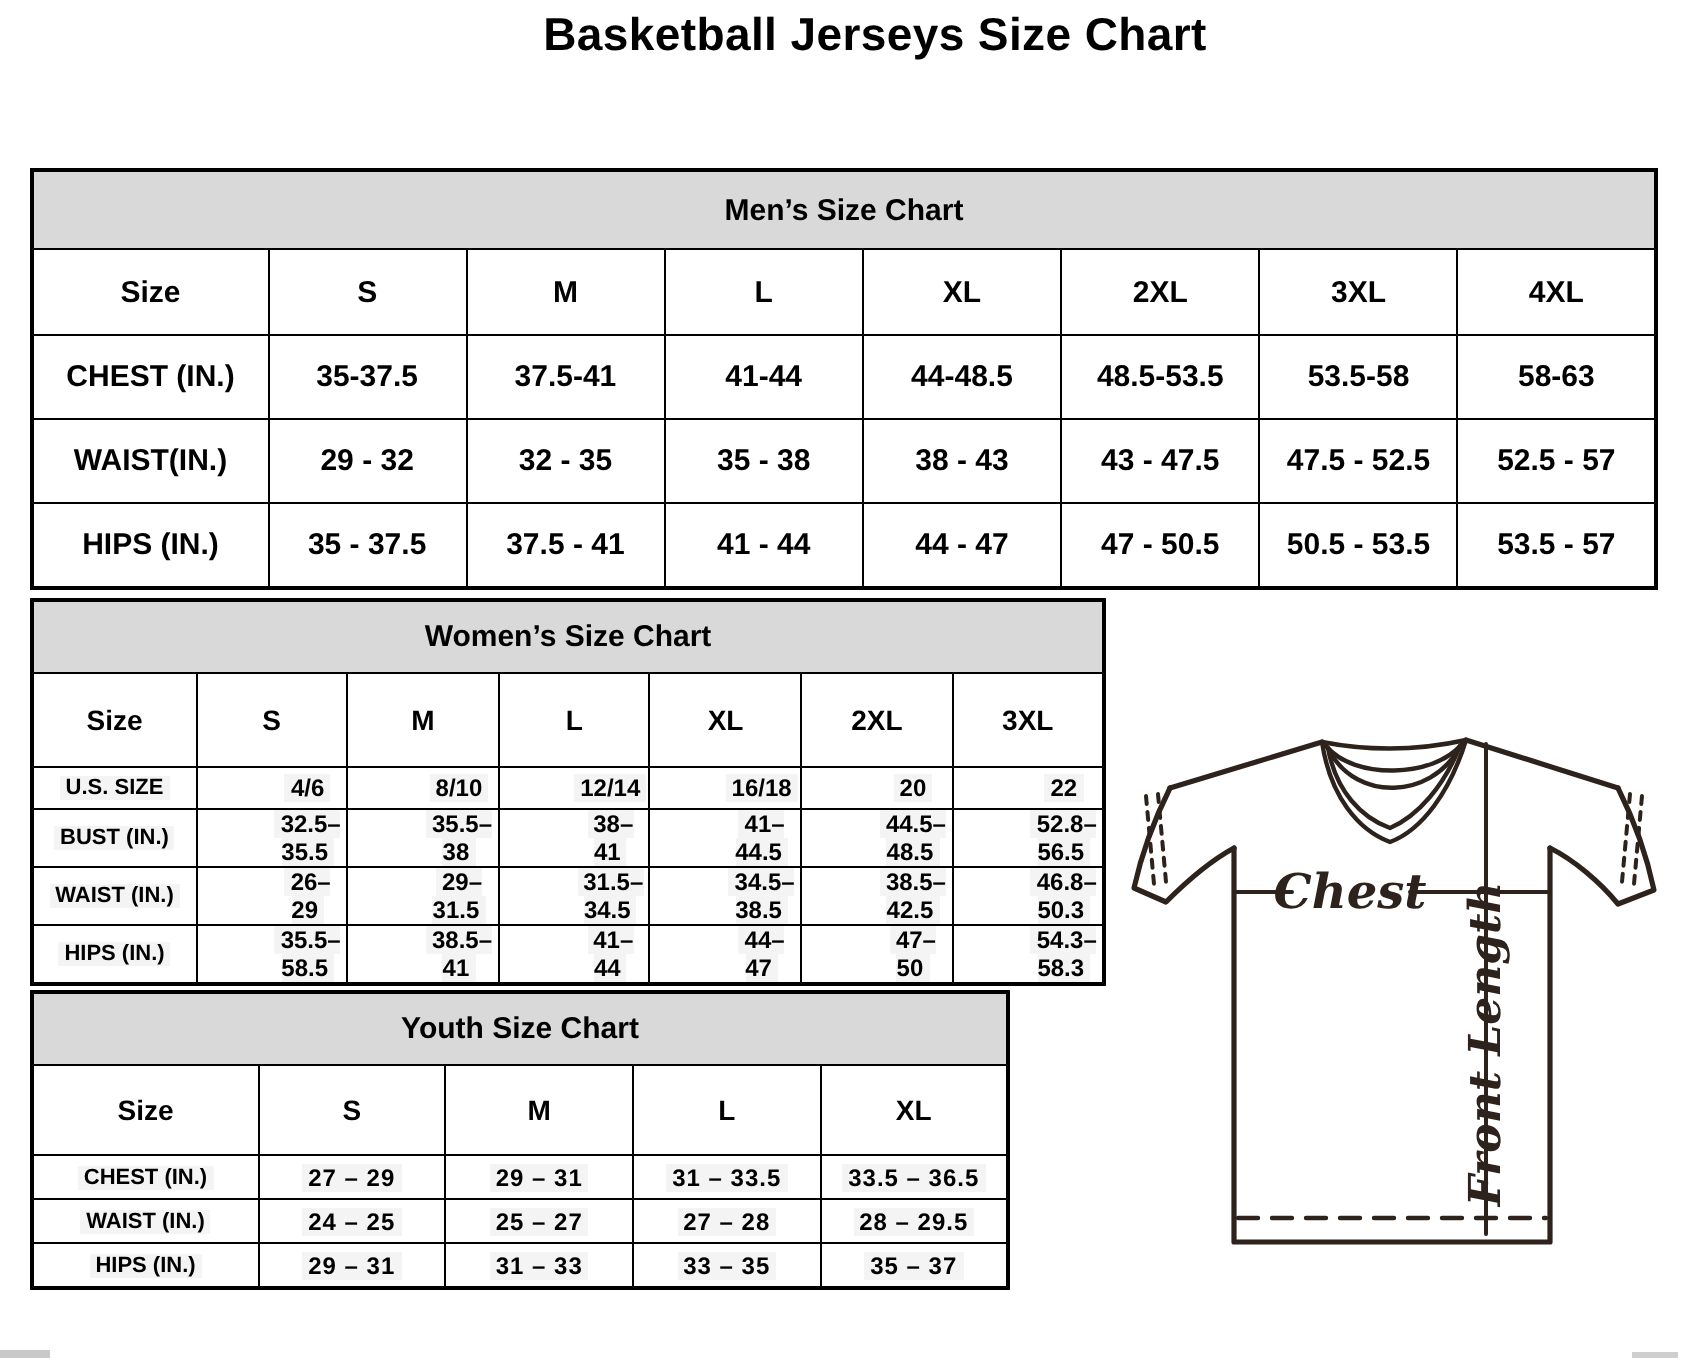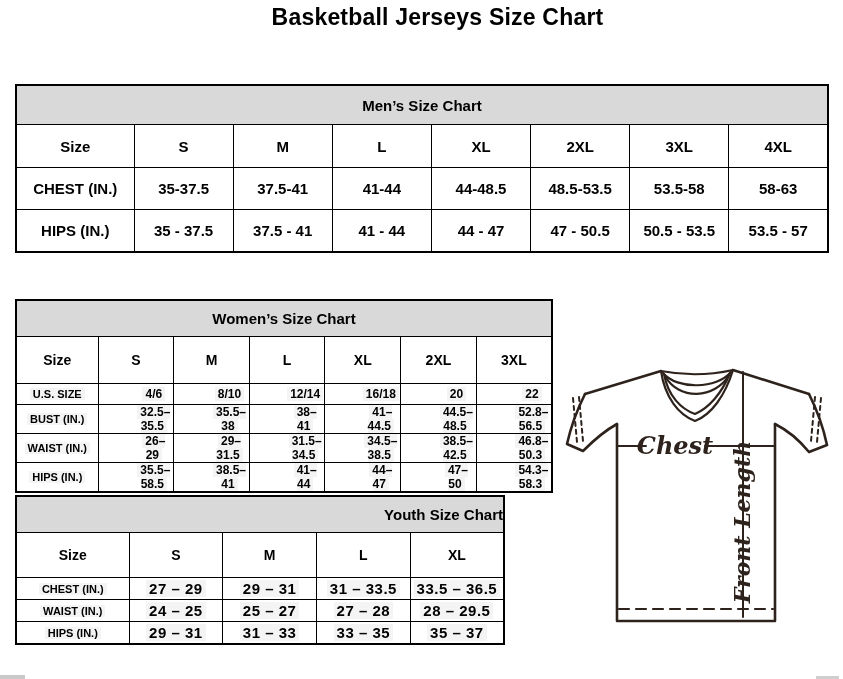--- a/index.html
+++ b/index.html
@@ -24,24 +24,24 @@
   
   table.womens{left:15px;top:299px;width:538px;}
   .womens .tbl-title{height:35px;font-size:15px;margin-left:34px;}
   .womens tr.cols th{height:46px;font-size:14px;}
   .womens tbody th{height:20px;font-size:11px;}
   .womens tbody td{height:20px;font-size:12px;padding-left:36px;}
   .womens col.label{width:82px;}
 
   
   table.youth{left:15px;top:495px;width:490px;}
-  .youth .tbl-title{height:35px;font-size:15px;text-align:right;}
+  .youth .tbl-title{height:35px;font-size:15px;}
   .youth tr.cols th{height:44px;font-size:14px;}
   .youth tbody th{height:21px;font-size:11px;}
-  .youth tbody td{height:21px;font-size:15px;letter-spacing:0.5px;}
+  .youth tbody td{height:21px;font-size:12px;letter-spacing:0.5px;}
   .youth col.label{width:113px;}
 
   .hl{background:#f4f4f4;padding:0 3px;margin-top:16px;}
 
   
   .jersey{position:absolute;left:557px;top:360px;width:285px;height:275px;}
   .jersey path,.jersey line{fill:none;stroke:#2e231c;stroke-linecap:round;stroke-linejoin:round;}
   .jersey .outline{stroke-width:2.6px;}
   .jersey .collar{stroke-width:2.2px;}
   .jersey .measure{stroke-width:2px;}
@@ -93,20 +93,30 @@
           <th>CHEST (IN.)</th>
           <td>35-37.5</td>
           <td>37.5-41</td>
           <td>41-44</td>
           <td>44-48.5</td>
           <td>48.5-53.5</td>
           <td>53.5-58</td>
           <td>58-63</td>
         </tr>
         <tr>
+          <th>WAIST(IN.)</th>
+          <td>29 - 32</td>
+          <td>32 - 35</td>
+          <td>35 - 38</td>
+          <td>38 - 43</td>
+          <td>43 - 47.5</td>
+          <td>47.5 - 52.5</td>
+          <td>52.5 - 57</td>
+        </tr>
+        <tr>
           <th>HIPS (IN.)</th>
           <td>35 - 37.5</td>
           <td>37.5 - 41</td>
           <td>41 - 44</td>
           <td>44 - 47</td>
           <td>47 - 50.5</td>
           <td>50.5 - 53.5</td>
           <td>53.5 - 57</td>
         </tr>
       </tbody>

